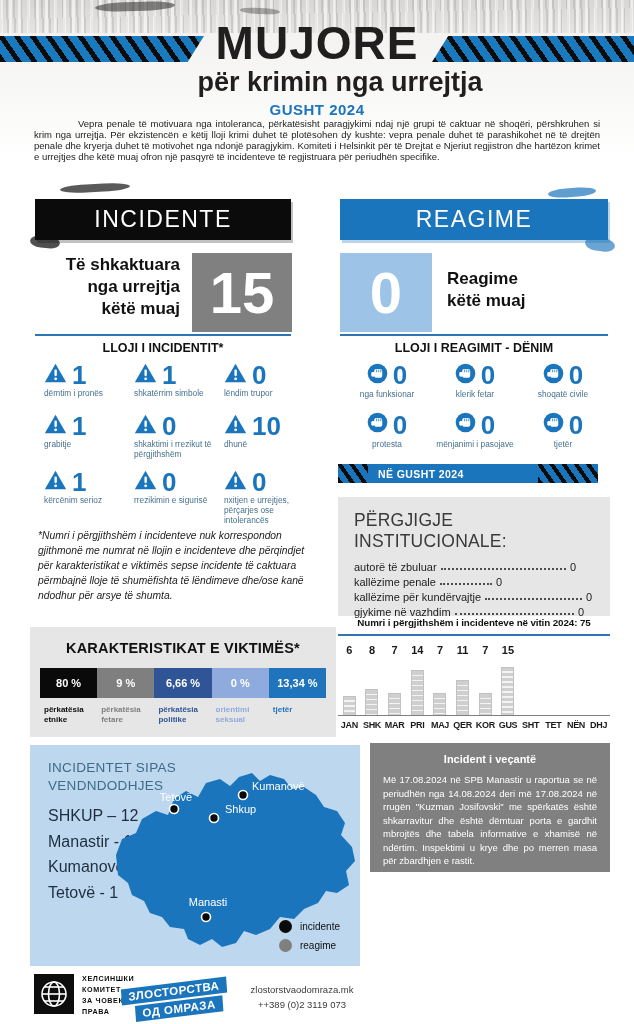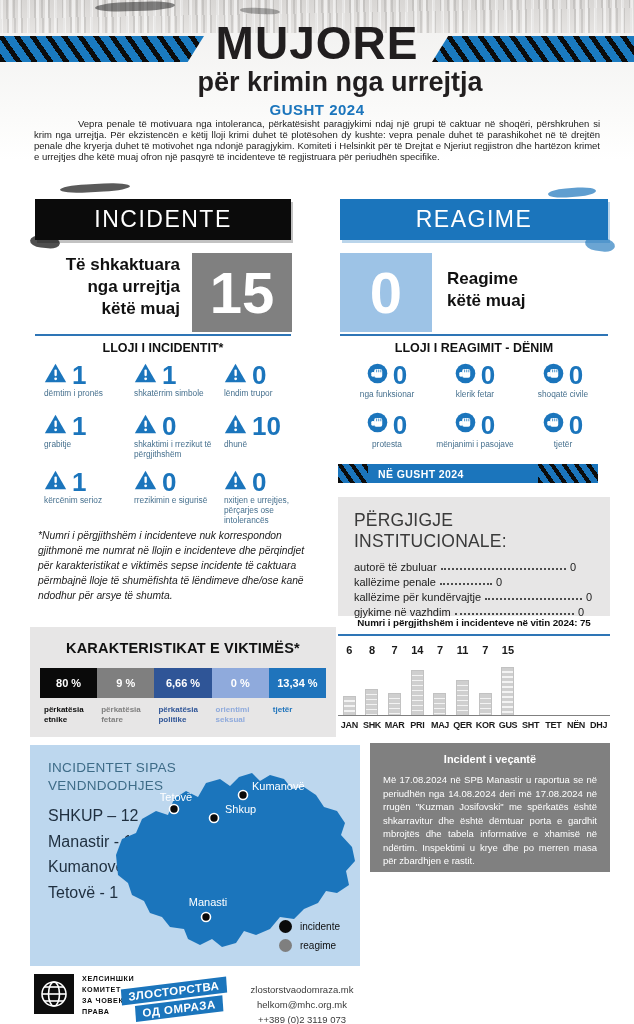--- a/index.html
+++ b/index.html
@@ -621,17 +621,16 @@
     </div>
   </div>
 
   <div class="stamp">
     <span class="stamp-line">ЗЛОСТОРСТВА</span>
     <span class="stamp-line l2">ОД ОМРАЗА</span>
   </div>
 
   <div class="contact">
     <div>zlostorstvaodomraza.mk</div>
-    <div>helkom@mhc.org.mk</div>
     <div>++389 (0)2 3119 073</div>
   </div>
 
 </div>
 
 </body></html>

